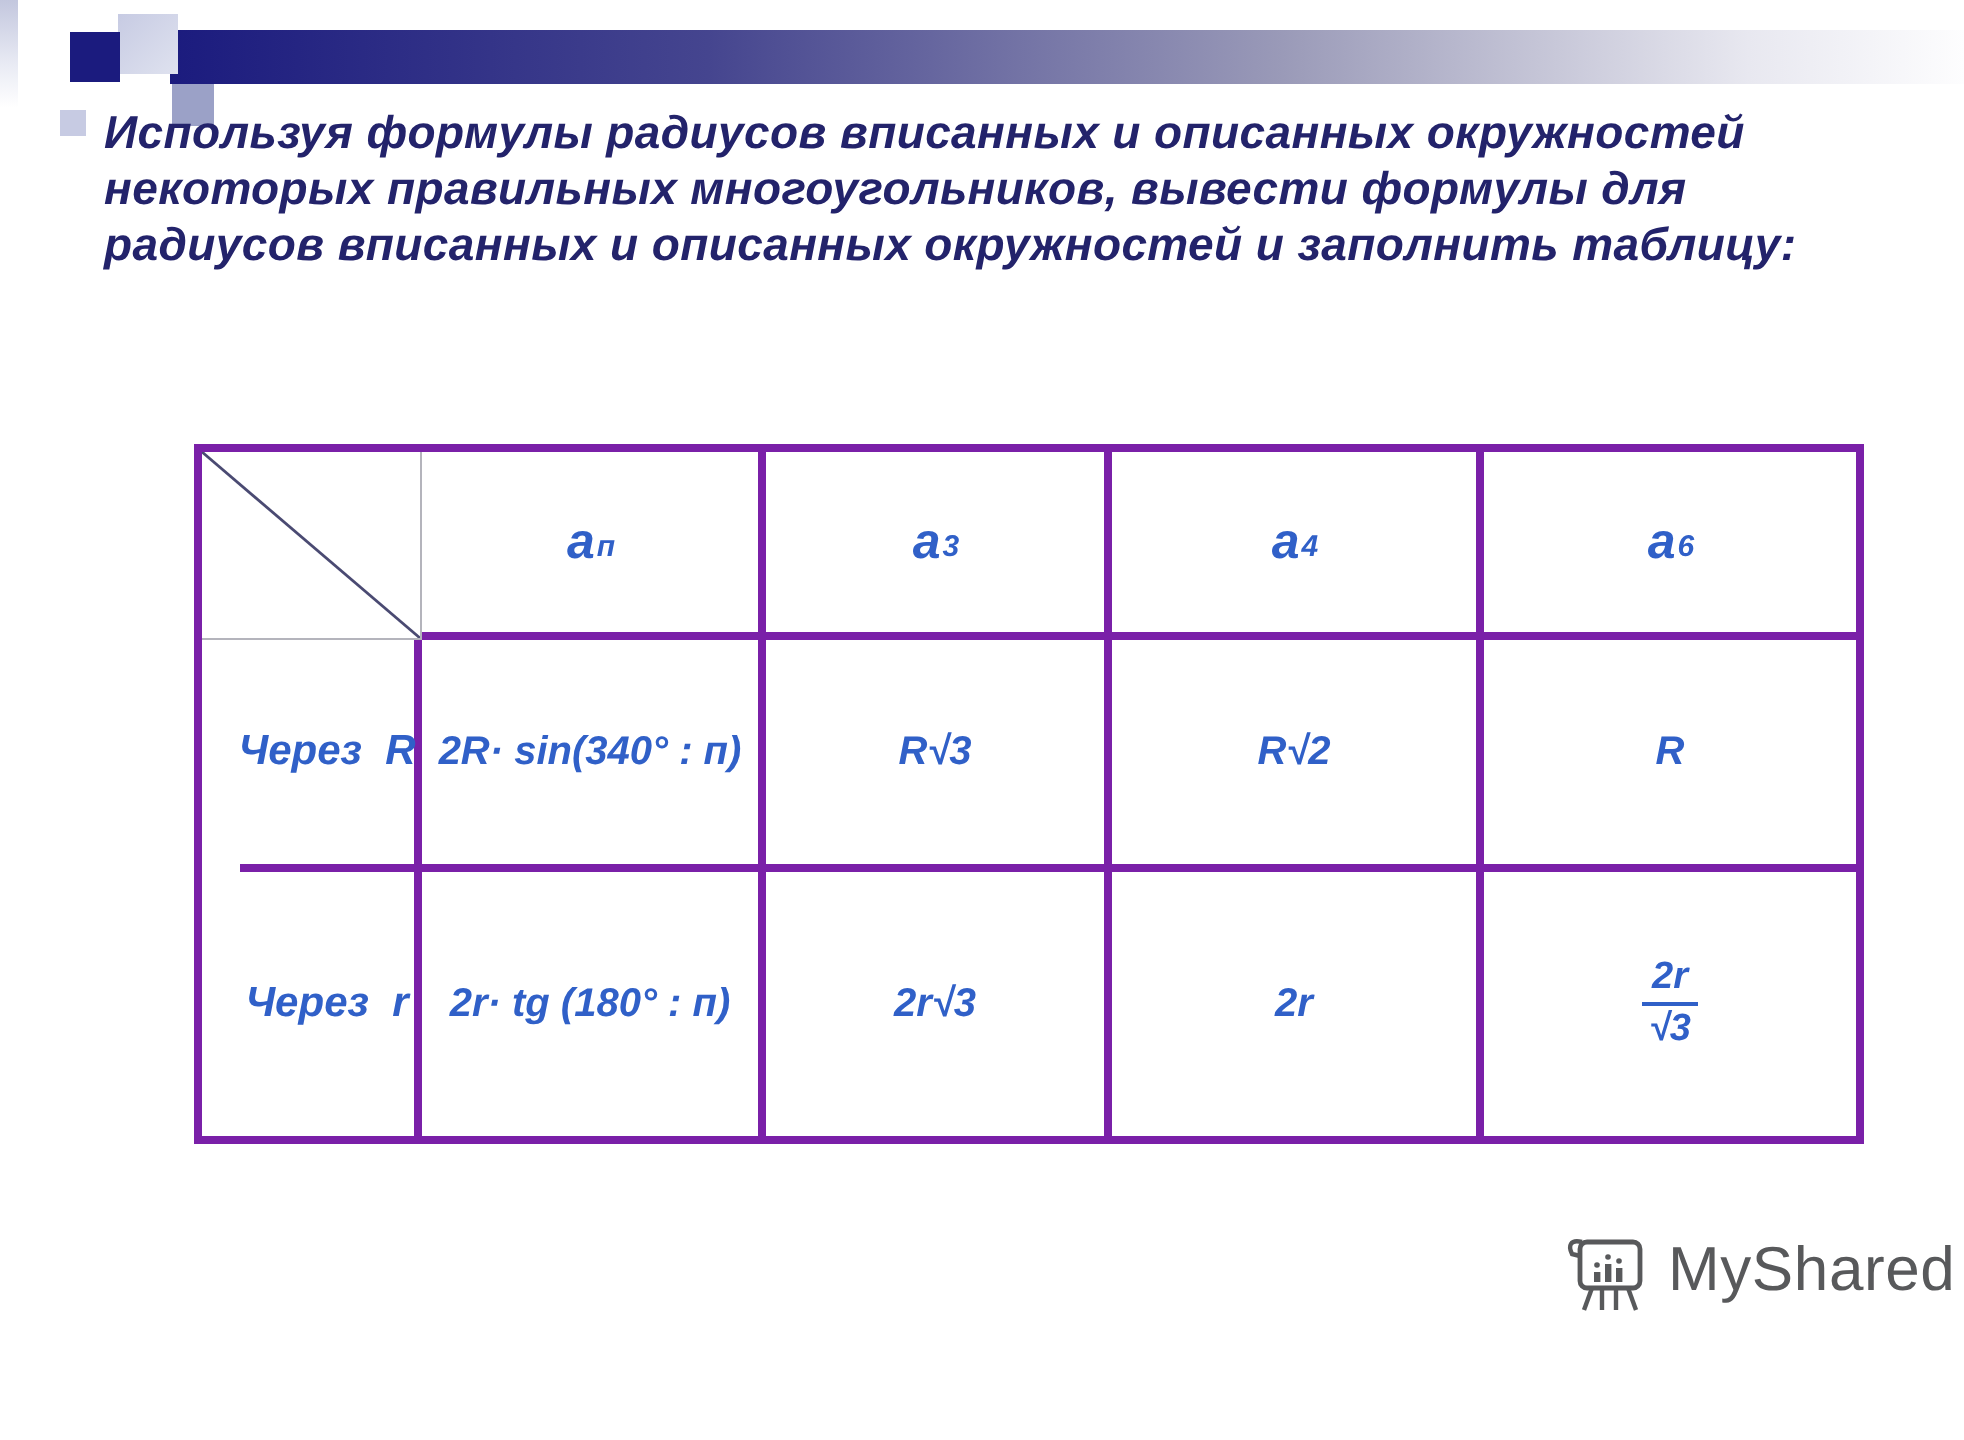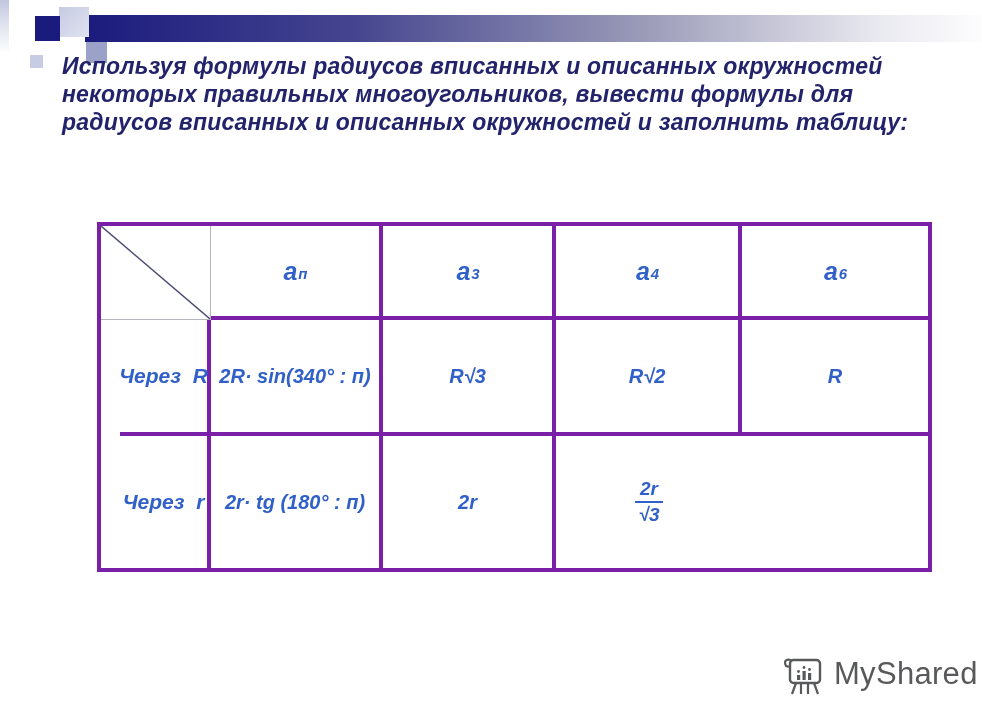--- a/index.html
+++ b/index.html
@@ -24,21 +24,21 @@
     background:linear-gradient(to right,#1b1b7e 0%,#45458f 30%,#9a9ab8 62%,#e8e8f0 88%,#fdfdfe 100%);
   }
   .sq{position:absolute;}
   .sq-light-top{left:59px;top:7px;width:30px;height:30px;
     background:linear-gradient(135deg,#c7cbe3 0%,#dfe2ef 100%);}
   .sq-dark{left:35px;top:16px;width:25px;height:25px;background:#1b1b7e;}
   .sq-gray{left:86px;top:42px;width:21px;height:21px;background:#9ba1c7;}
   .sq-small{left:30px;top:55px;width:13px;height:13px;background:#c7cbe3;}
   
   .title{
-    position:absolute;left:62px;top:52px;width:890px;
+    position:absolute;left:52px;top:52px;width:890px;
     color:var(--navy);font-weight:bold;font-style:italic;
     font-size:23px;line-height:28px;letter-spacing:.2px;
   }
   .title .line{white-space:nowrap;}
   
   .tbl{
     position:absolute;left:97px;top:222px;
     border:4px solid var(--purple);
     display:grid;
     grid-template-columns:110px 172px 173px 186px 186px;
@@ -62,21 +62,21 @@
   .corner svg{position:absolute;left:0;top:0;width:100%;height:100%;display:block;}
   .hdr{font-size:25px;}
   .hdr sub{font-size:15px;position:relative;top:2px;left:1px;}
   .rowlabel{font-size:21px;white-space:pre;margin-left:19px;}
   .formula{font-size:20px;white-space:pre;}
   .frac{display:inline-block;text-align:center;line-height:1.05;font-size:19px;}
   .frac .num{display:block;padding:0 5px 2px 5px;}
   .frac .den{display:block;border-top:2px solid var(--blue);padding:2px 2px 0 2px;}
   
   .watermark{
-    position:absolute;left:780px;top:648px;height:52px;
+    position:absolute;left:780px;top:609px;height:52px;
     display:flex;align-items:center;gap:6px;color:#58595b;
   }
   .watermark .brand{
     font-size:31px;letter-spacing:.3px;font-weight:normal;
     font-family:"Liberation Sans",sans-serif;
   }
 </style>
 </head>
 <body>
 
@@ -120,20 +120,21 @@
     </div>
 
     <div class="cell rowlabel">Через  R</div>
     <div class="cell formula">2R· sin(340° : п)</div>
     <div class="cell formula">R√3</div>
     <div class="cell formula">R√2</div>
     <div class="cell formula last-col">R</div>
 
     <div class="cell rowlabel last-row">Через  r</div>
     <div class="cell formula last-row">2r· tg (180° : п)</div>
+    <div class="cell formula last-row">2r√3</div>
     <div class="cell formula last-row">2r</div>
     <div class="cell last-row last-col">
       <span class="frac">
         <span class="num">2r</span>
         <span class="den">√3</span>
       </span>
     </div>
   </div>
 
   <div class="watermark">

